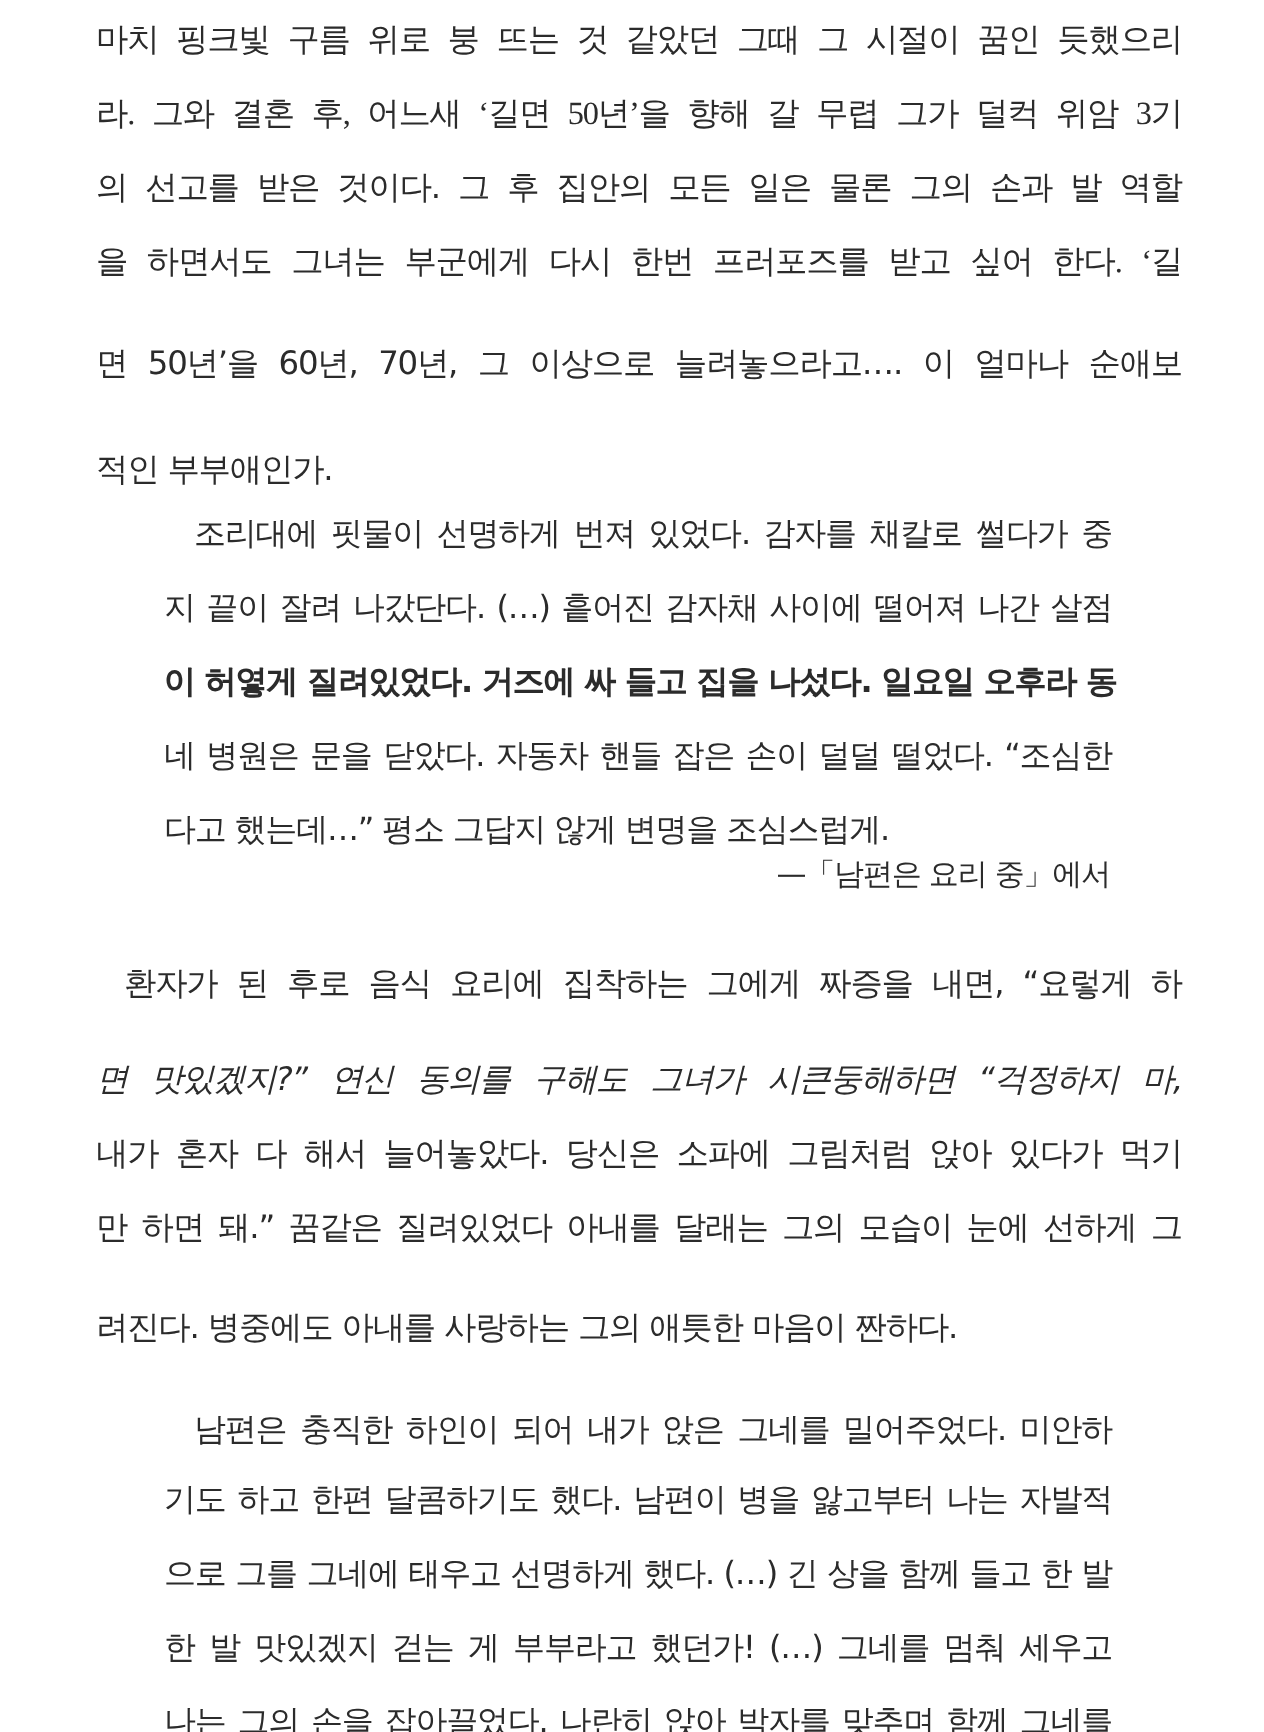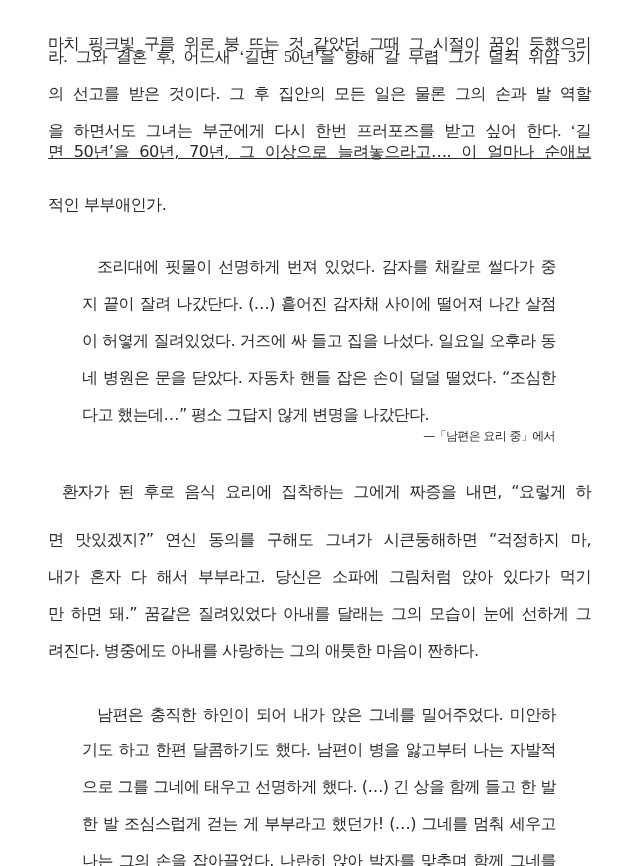--- a/index.html
+++ b/index.html
@@ -29,20 +29,21 @@
       line-height: 20px;
     }
     .body-line {
       left: 48px;
       width: 543px;
       text-align: justify;
       text-align-last: justify;
     }
     .body-line.last {
       text-align-last: left;
+      margin-top: 30px;
     }
     .quote-line {
       left: 82px;
       width: 474px;
       font-size: 16px;
       text-align: justify;
       text-align-last: justify;
     }
     .quote-line.last {
       text-align-last: left;
@@ -51,57 +52,57 @@
       left: 97px;
       width: 459px;
     }
     .body-line.first {
       left: 62px;
       width: 529px;
     }
     .attribution {
       position: absolute;
       right: 77px;
-      font-size: 12px;
+      font-size: 15px;
       letter-spacing: -0.6px;
       white-space: nowrap;
     }
   </style>
 </head>
 <body>
 
 <div class="page">
 
   <div>
-    <div class="line body-line" style="top:10px;margin-top:24px;">마치 핑크빛 구름 위로 붕 뜨는 것 같았던 그때 그 시절이 꿈인 듯했으리</div>
+    <div class="line body-line" style="top:10px;">마치 핑크빛 구름 위로 붕 뜨는 것 같았던 그때 그 시절이 꿈인 듯했으리</div>
     <div class="line body-line" style="top:47px;font-family:Liberation Serif, serif;">라. 그와 결혼 후, 어느새 ‘길면 50년’을 향해 갈 무렵 그가 덜컥 위암 3기</div>
     <div class="line body-line" style="top:84px;">의 선고를 받은 것이다. 그 후 집안의 모든 일은 물론 그의 손과 발 역할</div>
     <div class="line body-line" style="top:121px;font-family:Liberation Serif, serif;">을 하면서도 그녀는 부군에게 다시 한번 프러포즈를 받고 싶어 한다. ‘길</div>
-    <div class="line body-line" style="top:142px;text-decoration:underline;">면 50년’을 60년, 70년, 그 이상으로 늘려놓으라고…. 이 얼마나 순애보</div>
+    <div class="line body-line" style="top:172px;">면 50년’을 60년, 70년, 그 이상으로 늘려놓으라고…. 이 얼마나 순애보</div>
     <div class="line body-line last" style="top:195px;">적인 부부애인가.</div>
   </div>
 
   <div>
     <div class="line quote-line first" style="top:257px;">조리대에 핏물이 선명하게 번져 있었다. 감자를 채칼로 썰다가 중</div>
     <div class="line quote-line" style="top:294px;">지 끝이 잘려 나갔단다. (…) 흩어진 감자채 사이에 떨어져 나간 살점</div>
-    <div class="line quote-line" style="top:331px;">이 허옇게 질려있었다. 거즈에 싸 들고 집을 나섰다. 일요일 오후라 동</div>
+    <div class="line quote-line" style="top:331px;font-weight:bold;">이 허옇게 질려있었다. 거즈에 싸 들고 집을 나섰다. 일요일 오후라 동</div>
     <div class="line quote-line" style="top:368px;">네 병원은 문을 닫았다. 자동차 핸들 잡은 손이 덜덜 떨었다. “조심한</div>
-    <div class="line quote-line last" style="top:405px;">다고 했는데…” 평소 그답지 않게 변명을 나갔단다.</div>
+    <div class="line quote-line last" style="top:405px;">다고 했는데…” 평소 그답지 않게 변명을 조심스럽게.</div>
     <div class="attribution" style="top:428px;">—「남편은 요리 중」에서</div>
   </div>
 
   <div>
     <div class="line body-line first" style="top:482px;">환자가 된 후로 음식 요리에 집착하는 그에게 짜증을 내면, “요렇게 하</div>
-    <div class="line body-line" style="top:530px;">면 맛있겠지?” 연신 동의를 구해도 그녀가 시큰둥해하면 “걱정하지 마,</div>
-    <div class="line body-line" style="top:567px;">내가 혼자 다 해서 부부라고. 당신은 소파에 그림처럼 앉아 있다가 먹기</div>
+    <div class="line body-line" style="top:530px;font-style:italic;">면 맛있겠지?” 연신 동의를 구해도 그녀가 시큰둥해하면 “걱정하지 마,</div>
+    <div class="line body-line" style="top:567px;">내가 혼자 다 해서 늘어놓았다. 당신은 소파에 그림처럼 앉아 있다가 먹기</div>
     <div class="line body-line" style="top:604px;">만 하면 돼.” 꿈같은 질려있었다 아내를 달래는 그의 모습이 눈에 선하게 그</div>
-    <div class="line body-line last" style="top:641px;">려진다. 병중에도 아내를 사랑하는 그의 애틋한 마음이 짠하다.</div>
+    <div class="line body-line last" style="top:624px;">려진다. 병중에도 아내를 사랑하는 그의 애틋한 마음이 짠하다.</div>
   </div>
 
   <div>
     <div class="line quote-line first" style="top:705px;">남편은 충직한 하인이 되어 내가 앉은 그네를 밀어주었다. 미안하</div>
     <div class="line quote-line" style="top:740px;">기도 하고 한편 달콤하기도 했다. 남편이 병을 앓고부터 나는 자발적</div>
     <div class="line quote-line" style="top:777px;">으로 그를 그네에 태우고 선명하게 했다. (…) 긴 상을 함께 들고 한 발</div>
-    <div class="line quote-line" style="top:814px;">한 발 조심스럽게 걷는 게 부부라고 했던가! (…) 그네를 멈춰 세우고</div>
+    <div class="line quote-line" style="top:814px;">한 발 맛있겠지 걷는 게 부부라고 했던가! (…) 그네를 멈춰 세우고</div>
     <div class="line quote-line" style="top:851px;">나는 그의 손을 잡아끌었다. 나란히 앉아 박자를 맞추며 함께 그네를</div>
   </div>
 
 </div>
 
 </body></html>

